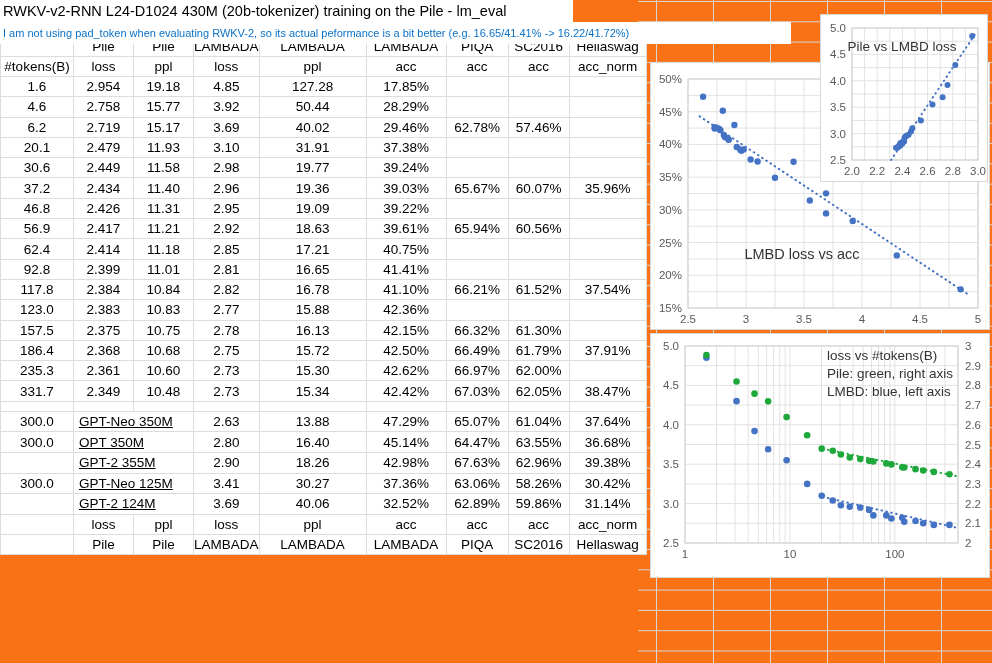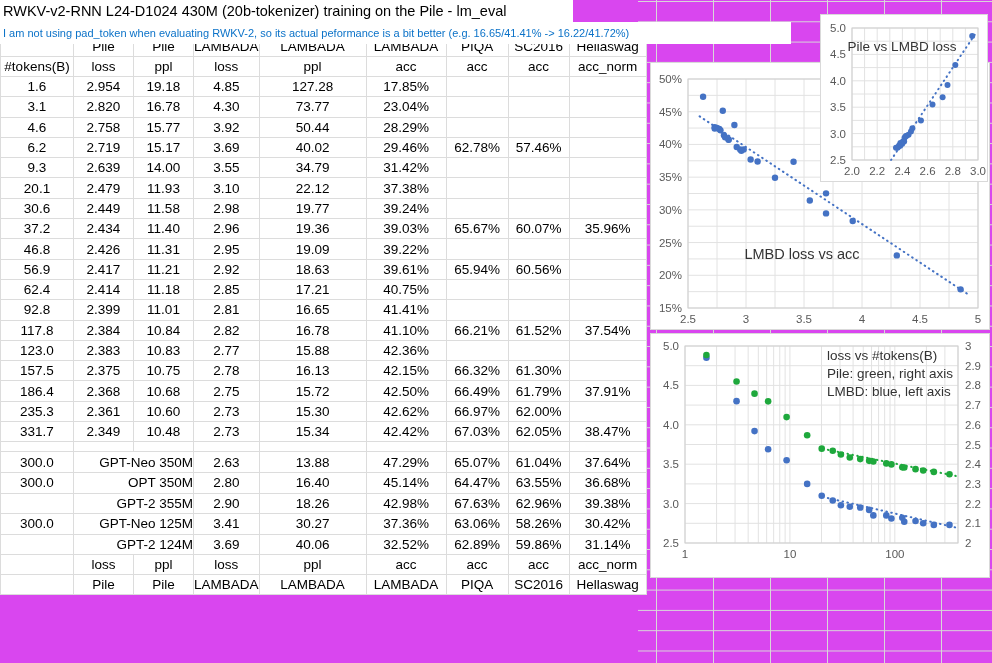--- a/index.html
+++ b/index.html
@@ -1,30 +1,30 @@
 <!DOCTYPE html>
 <html><head>
 <meta charset="utf-8">
 <style>
   html,body{margin:0;padding:0;background:#fff;}
-  .sheet{position:relative;width:992px;height:663px;background:#d946ef;overflow:hidden;
+  .sheet{position:relative;width:992px;height:663px;background:#f97316;overflow:hidden;
          font-family:"Liberation Sans",sans-serif;color:#000;}
   .gridbg{position:absolute;left:638px;top:0;width:354px;height:663px;z-index:0;
     background-image:linear-gradient(to right,#d8d8d8 1px,transparent 1px),
                      linear-gradient(to bottom,#d8d8d8 1px,transparent 1px);
     background-size:57px 20.3px;background-position:18px 1px;}
   .titlebar{position:absolute;left:0;background:#fff;z-index:2;white-space:nowrap;
             padding-left:3px;overflow:hidden;}
   .title1{top:0;width:570px;height:22px;line-height:23px;font-size:14.5px;}
   .title2{top:22px;width:788px;height:22px;line-height:22px;font-size:11px;}
   table.results{position:absolute;left:0;top:36px;z-index:1;border-collapse:collapse;
                 table-layout:fixed;background:#fff;font-size:13.5px;}
   table.results td{border:1px solid #dcdcdc;text-align:center;padding:0;overflow:hidden;
                    white-space:nowrap;}
-  table.results td.model{text-align:right;padding-left:5px;}
+  table.results td.model{text-align:left;padding-left:5px;text-decoration:underline;}
   tr.hdr td{height:19px;}
   tr.data td{height:19.3px;}
   tr.blank td{height:9px;}
   tr.cmp td{height:19.6px;margin-left:12px;}
   tr.foot td{height:19px;}
   svg.chart{position:absolute;}
   #chart-lmbd-acc{left:650px;top:62px;z-index:3;}
   #chart-pile-lmbd{left:820px;top:14px;z-index:4;}
   #chart-tokens{left:650px;top:333px;z-index:3;}
   svg text{font-family:"Liberation Sans",sans-serif;}
@@ -79,31 +79,20 @@
           <td>2.954</td>
           <td>19.18</td>
           <td>4.85</td>
           <td>127.28</td>
           <td>17.85%</td>
           <td></td>
           <td></td>
           <td></td>
         </tr>
         <tr class="data">
-          <td>3.1</td>
-          <td>2.820</td>
-          <td>16.78</td>
-          <td>4.30</td>
-          <td>73.77</td>
-          <td>23.04%</td>
-          <td></td>
-          <td></td>
-          <td></td>
-        </tr>
-        <tr class="data">
           <td>4.6</td>
           <td>2.758</td>
           <td>15.77</td>
           <td>3.92</td>
           <td>50.44</td>
           <td>28.29%</td>
           <td></td>
           <td></td>
           <td></td>
         </tr>
@@ -112,36 +101,25 @@
           <td>2.719</td>
           <td>15.17</td>
           <td>3.69</td>
           <td>40.02</td>
           <td>29.46%</td>
           <td>62.78%</td>
           <td>57.46%</td>
           <td></td>
         </tr>
         <tr class="data">
-          <td>9.3</td>
-          <td>2.639</td>
-          <td>14.00</td>
-          <td>3.55</td>
-          <td>34.79</td>
-          <td>31.42%</td>
-          <td></td>
-          <td></td>
-          <td></td>
-        </tr>
-        <tr class="data">
           <td>20.1</td>
           <td>2.479</td>
           <td>11.93</td>
           <td>3.10</td>
-          <td>22.12</td>
+          <td>31.91</td>
           <td>37.38%</td>
           <td></td>
           <td></td>
           <td></td>
         </tr>
         <tr class="data">
           <td>30.6</td>
           <td>2.449</td>
           <td>11.58</td>
           <td>2.98</td>

